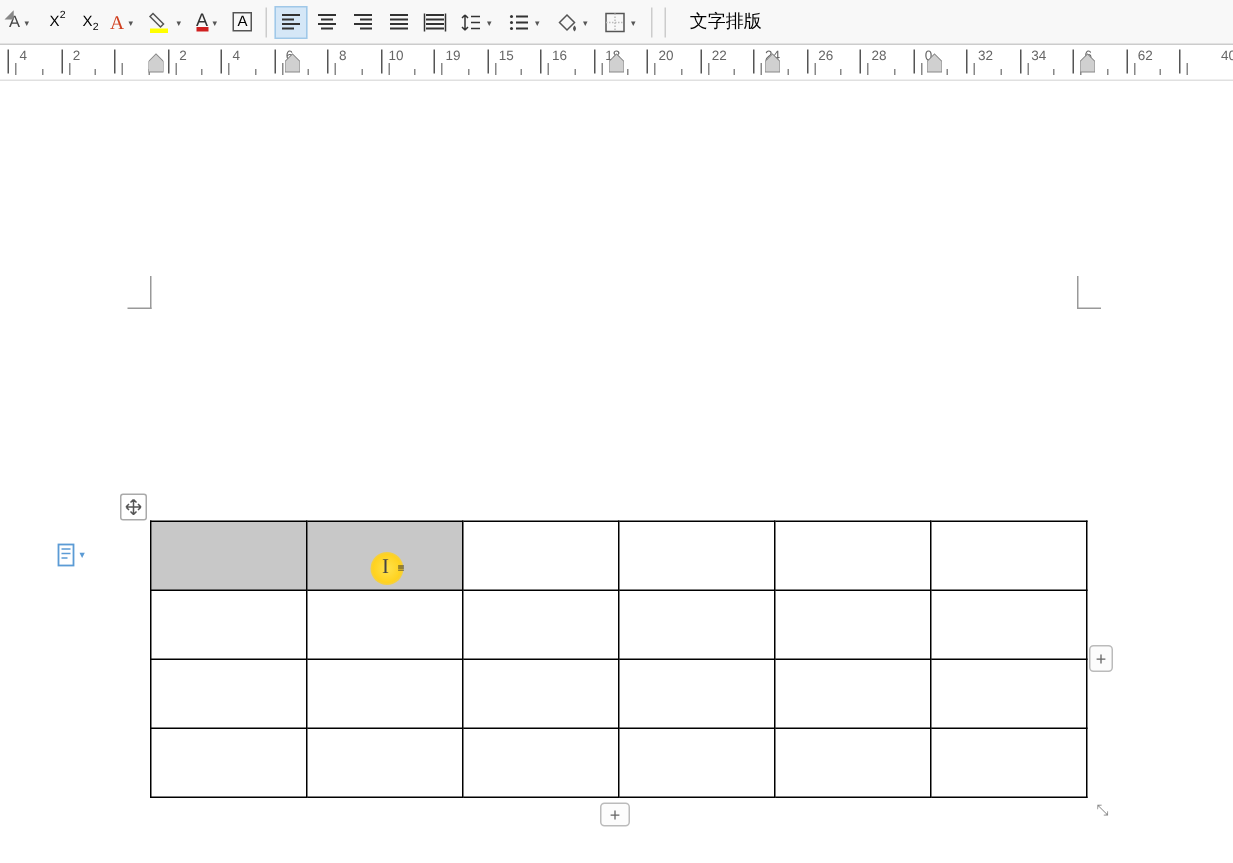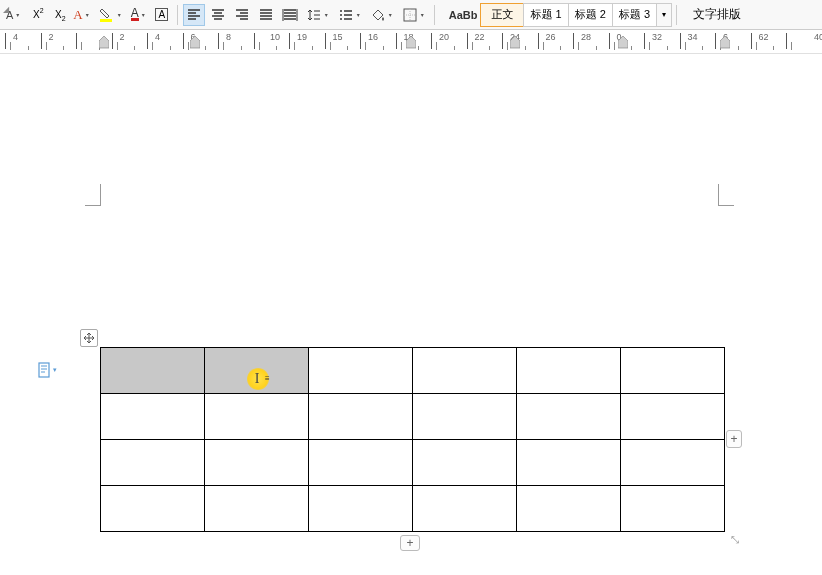--- a/index.html
+++ b/index.html
@@ -146,30 +146,20 @@
   <div class="tb-btn">
     <svg class="svg-ic" viewBox="0 0 16 16">
         <rect x="2" y="2" width="12" height="12" fill="none" stroke="#555" stroke-width="1"></rect>
         <path d="M8 2v12M2 8h12" stroke="#bbb" stroke-width="1" stroke-dasharray="1,1"></path>
       </svg>
     <span class="caret">▾</span>
   </div>
 
   <div class="tb-sep"></div>
 
-  <div class="styles-box">
-    <div class="aabb">AaBb</div>
-    <div class="style-item selected">正文</div>
-    <div class="style-item">标题 1</div>
-    <div class="style-item">标题 2</div>
-    <div class="style-item">标题 3</div>
-    <div class="style-more">
-        <span style="font-size:8px;">▾</span>
-      </div>
-  </div>
 
   <div class="tb-sep"></div>
   <div class="right-label">文字排版</div>
 </div>
 
 <div class="ruler-area">
   <div class="ruler" id="ruler">
       <div class="rtick long" style="left: 10px;"></div>
       <div class="rlabel" style="left: 13px;">4</div>
       <div class="rbar" style="left: 5px;"></div>
@@ -191,21 +181,21 @@
       <div class="rtick" style="left: 169.75px;"></div>
       <div class="rtick long" style="left: 187.5px;"></div>
       <div class="rlabel" style="left: 190.5px;">6</div>
       <div class="rbar" style="left: 182.5px;"></div>
       <div class="rtick" style="left: 205.25px;"></div>
       <div class="rtick long" style="left: 223px;"></div>
       <div class="rlabel" style="left: 226px;">8</div>
       <div class="rbar" style="left: 218px;"></div>
       <div class="rtick" style="left: 240.75px;"></div>
       <div class="rtick long" style="left: 258.5px;"></div>
-      <div class="rlabel" style="left: 270px;">10</div>
+      <div class="rlabel" style="left: 259px;">10</div>
       <div class="rbar" style="left: 253.5px;"></div>
       <div class="rtick" style="left: 276.25px;"></div>
       <div class="rtick long" style="left: 294px;"></div>
       <div class="rlabel" style="left: 297px;">19</div>
       <div class="rbar" style="left: 289px;"></div>
       <div class="rtick" style="left: 311.75px;"></div>
       <div class="rtick long" style="left: 329.5px;"></div>
       <div class="rlabel" style="left: 332.5px;">15</div>
       <div class="rbar" style="left: 324.5px;"></div>
       <div class="rtick" style="left: 347.25px;"></div>

